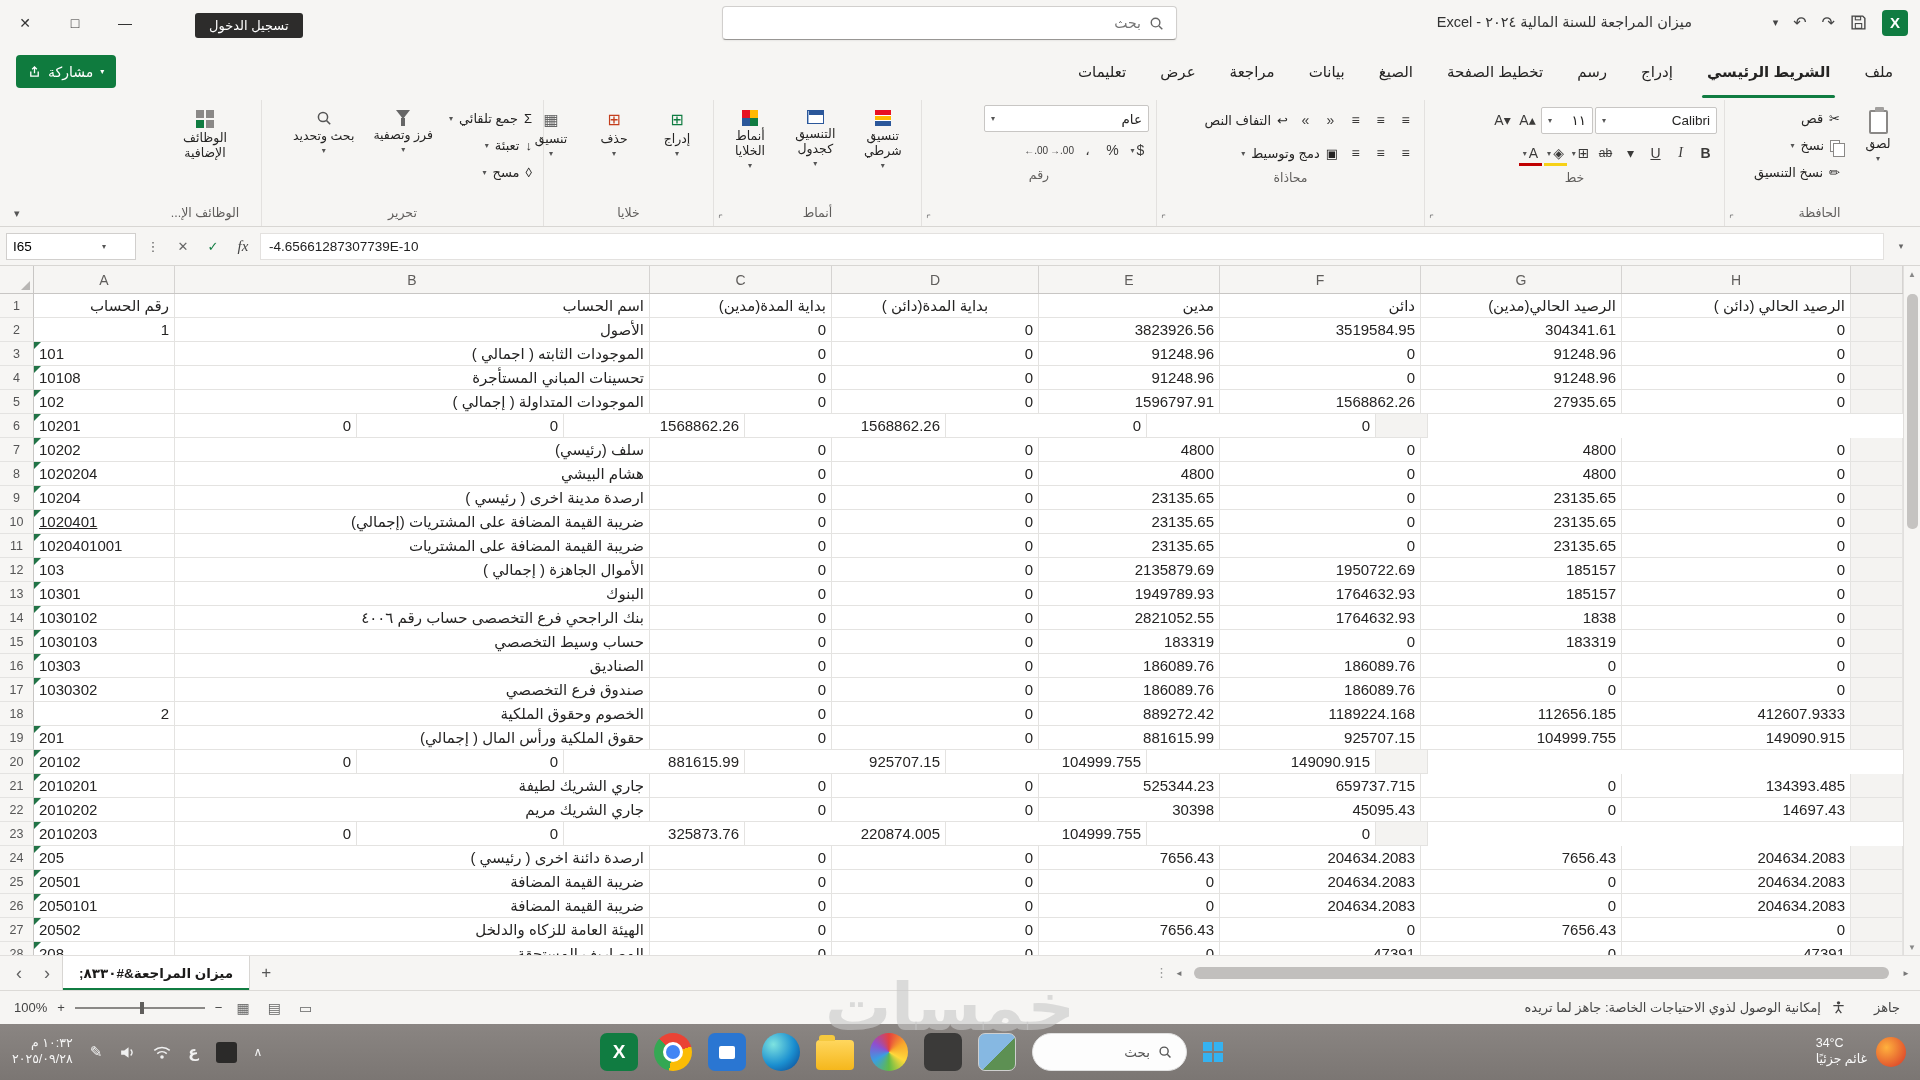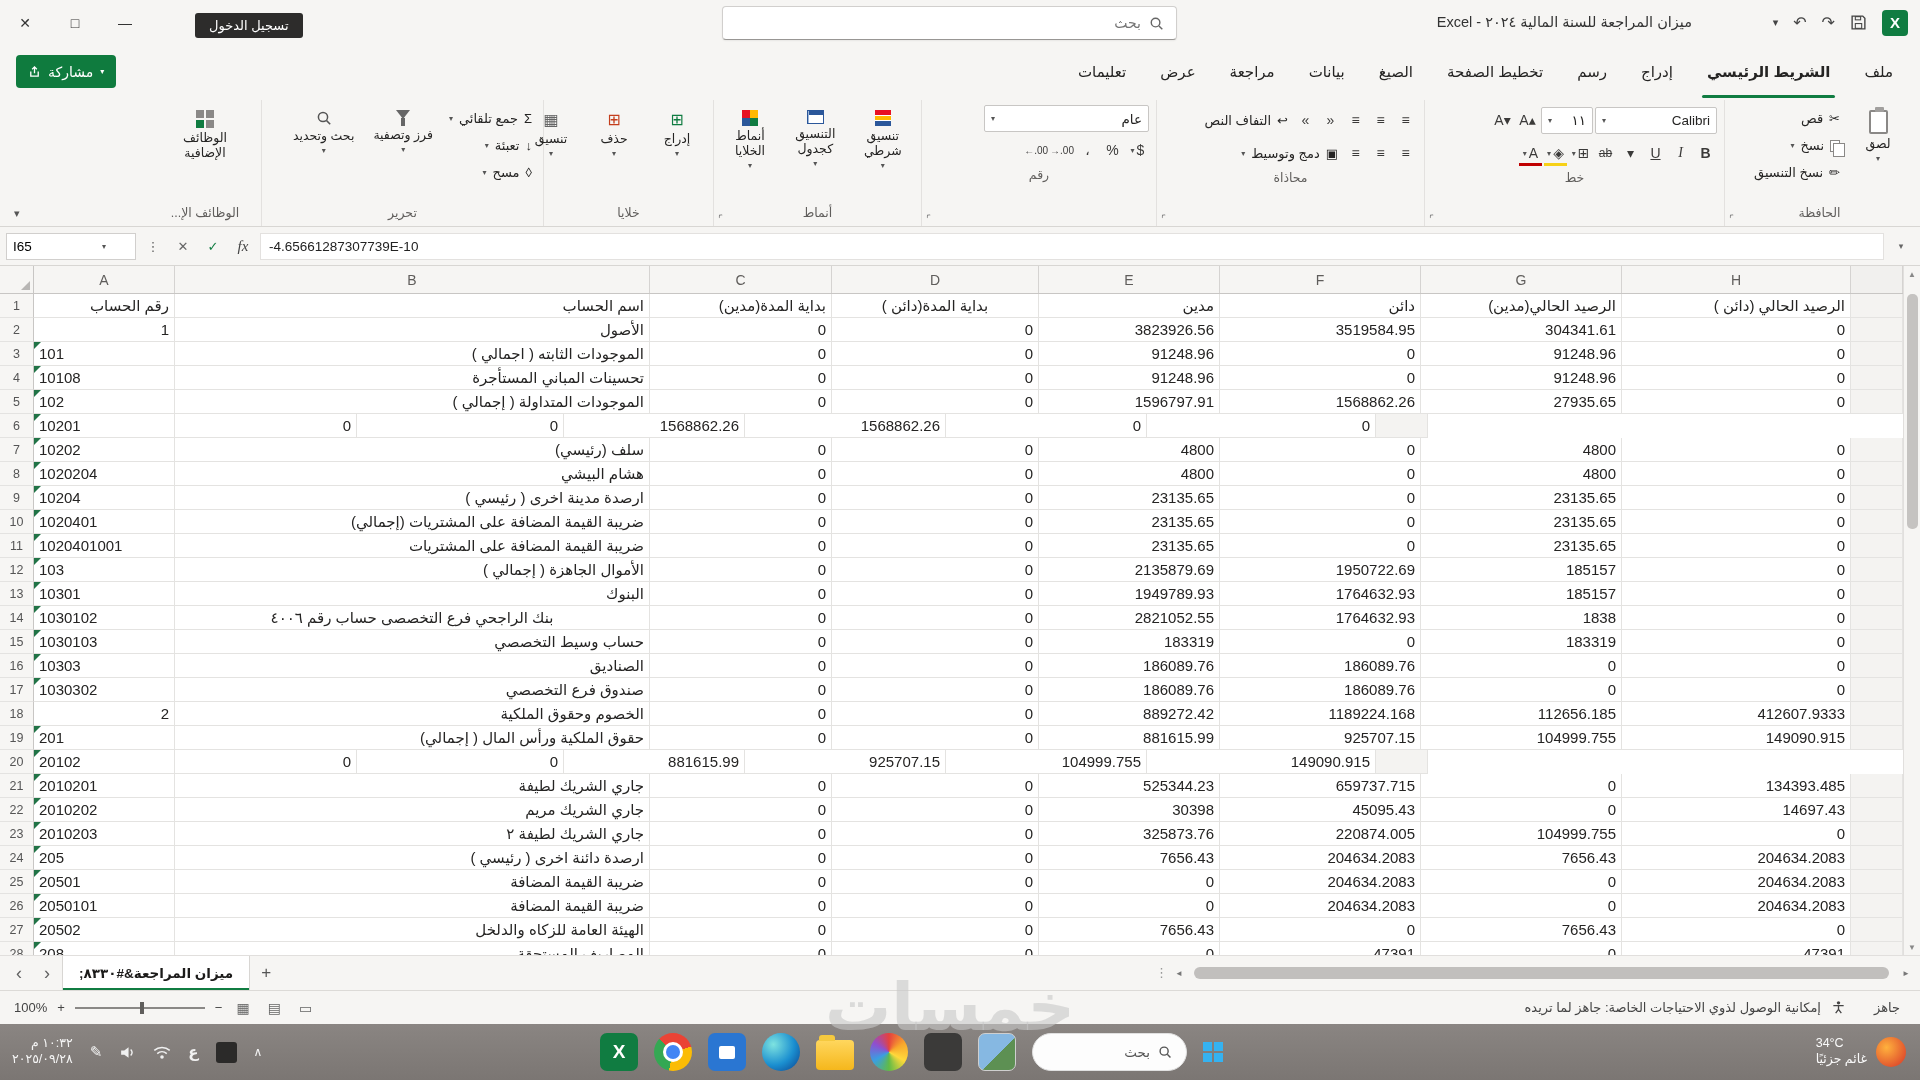--- a/index.html
+++ b/index.html
@@ -536,21 +536,21 @@
       <div class="cell" dir="ltr" style="width: 182px;">0</div>
       <div class="cell" dir="ltr" style="width: 207px;">0</div>
       <div class="cell" dir="ltr" style="width: 181px;">23135.65</div>
       <div class="cell" dir="ltr" style="width: 201px;">0</div>
       <div class="cell" dir="ltr" style="width: 201px;">23135.65</div>
       <div class="cell" dir="ltr" style="width: 229px;">0</div>
       <div class="cell partial"></div>
     </div>
     <div class="grow">
       <div class="rn">10</div>
-      <div class="cell txtleft err" dir="ltr" style="width: 141px;">1020401</div>
+      <div class="cell txtleft err" dir="ltr" style="width: 141px; text-decoration: underline;">1020401</div>
       <div class="cell" dir="rtl" style="width: 475px;">ضريبة القيمة المضافة على المشتريات (إجمالي)</div>
       <div class="cell" dir="ltr" style="width: 182px;">0</div>
       <div class="cell" dir="ltr" style="width: 207px;">0</div>
       <div class="cell" dir="ltr" style="width: 181px;">23135.65</div>
       <div class="cell" dir="ltr" style="width: 201px;">0</div>
       <div class="cell" dir="ltr" style="width: 201px;">23135.65</div>
       <div class="cell" dir="ltr" style="width: 229px;">0</div>
       <div class="cell partial"></div>
     </div>
     <div class="grow">
@@ -585,21 +585,21 @@
       <div class="cell" dir="ltr" style="width: 207px;">0</div>
       <div class="cell" dir="ltr" style="width: 181px;">1949789.93</div>
       <div class="cell" dir="ltr" style="width: 201px;">1764632.93</div>
       <div class="cell" dir="ltr" style="width: 201px;">185157</div>
       <div class="cell" dir="ltr" style="width: 229px;">0</div>
       <div class="cell partial"></div>
     </div>
     <div class="grow">
       <div class="rn">14</div>
       <div class="cell txtleft err" dir="ltr" style="width: 141px;">1030102</div>
-      <div class="cell" dir="rtl" style="width: 475px; text-align: center;">بنك الراجحي فرع التخصصى حساب رقم ٤٠٠٦</div>
+      <div class="cell" dir="rtl" style="width: 475px;">بنك الراجحي فرع التخصصى حساب رقم ٤٠٠٦</div>
       <div class="cell" dir="ltr" style="width: 182px;">0</div>
       <div class="cell" dir="ltr" style="width: 207px;">0</div>
       <div class="cell" dir="ltr" style="width: 181px;">2821052.55</div>
       <div class="cell" dir="ltr" style="width: 201px;">1764632.93</div>
       <div class="cell" dir="ltr" style="width: 201px;">1838</div>
       <div class="cell" dir="ltr" style="width: 229px;">0</div>
       <div class="cell partial"></div>
     </div>
     <div class="grow">
       <div class="rn">15</div>
@@ -692,21 +692,20 @@
       <div class="cell" dir="ltr" style="width: 207px;">0</div>
       <div class="cell" dir="ltr" style="width: 181px;">30398</div>
       <div class="cell" dir="ltr" style="width: 201px;">45095.43</div>
       <div class="cell" dir="ltr" style="width: 201px;">0</div>
       <div class="cell" dir="ltr" style="width: 229px;">14697.43</div>
       <div class="cell partial"></div>
     </div>
     <div class="grow">
       <div class="rn">23</div>
       <div class="cell txtleft err" dir="ltr" style="width: 141px;">2010203</div>
-      <div class="cell" dir="rtl" style="width: 475px;">جاري الشريك لطيفة ٢</div>
       <div class="cell" dir="ltr" style="width: 182px;">0</div>
       <div class="cell" dir="ltr" style="width: 207px;">0</div>
       <div class="cell" dir="ltr" style="width: 181px;">325873.76</div>
       <div class="cell" dir="ltr" style="width: 201px;">220874.005</div>
       <div class="cell" dir="ltr" style="width: 201px;">104999.755</div>
       <div class="cell" dir="ltr" style="width: 229px;">0</div>
       <div class="cell partial"></div>
     </div>
     <div class="grow">
       <div class="rn">24</div>

